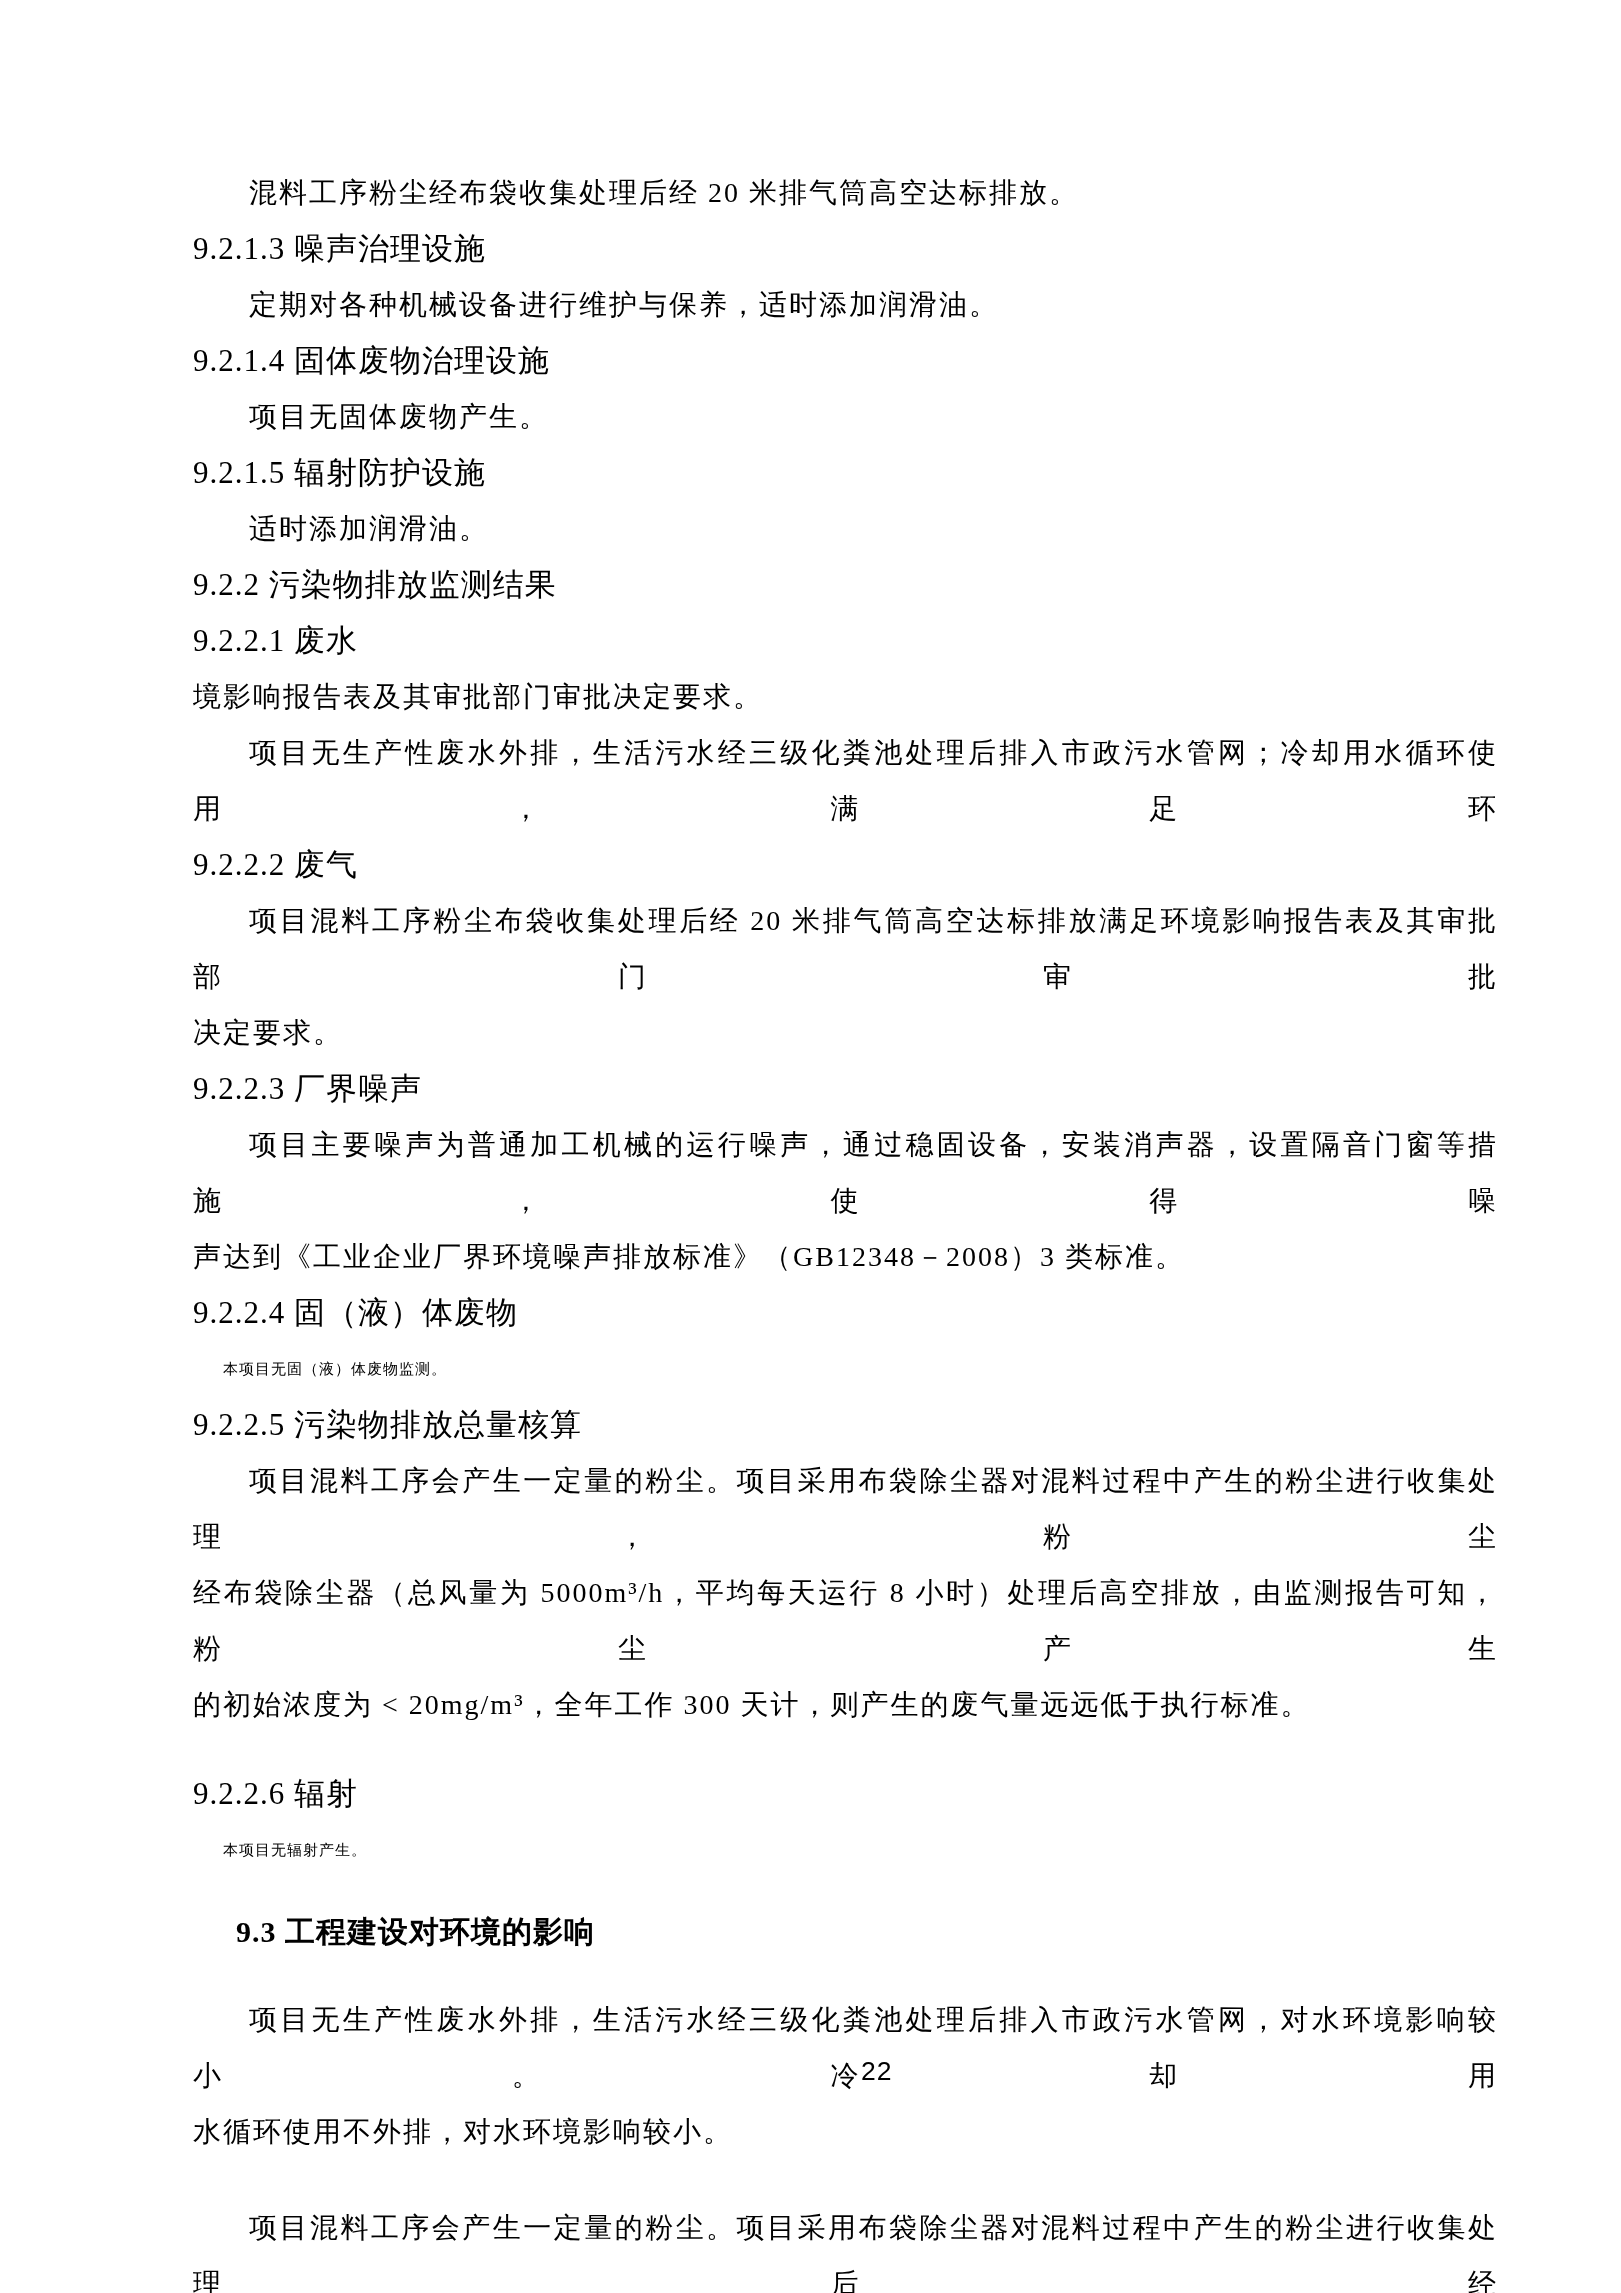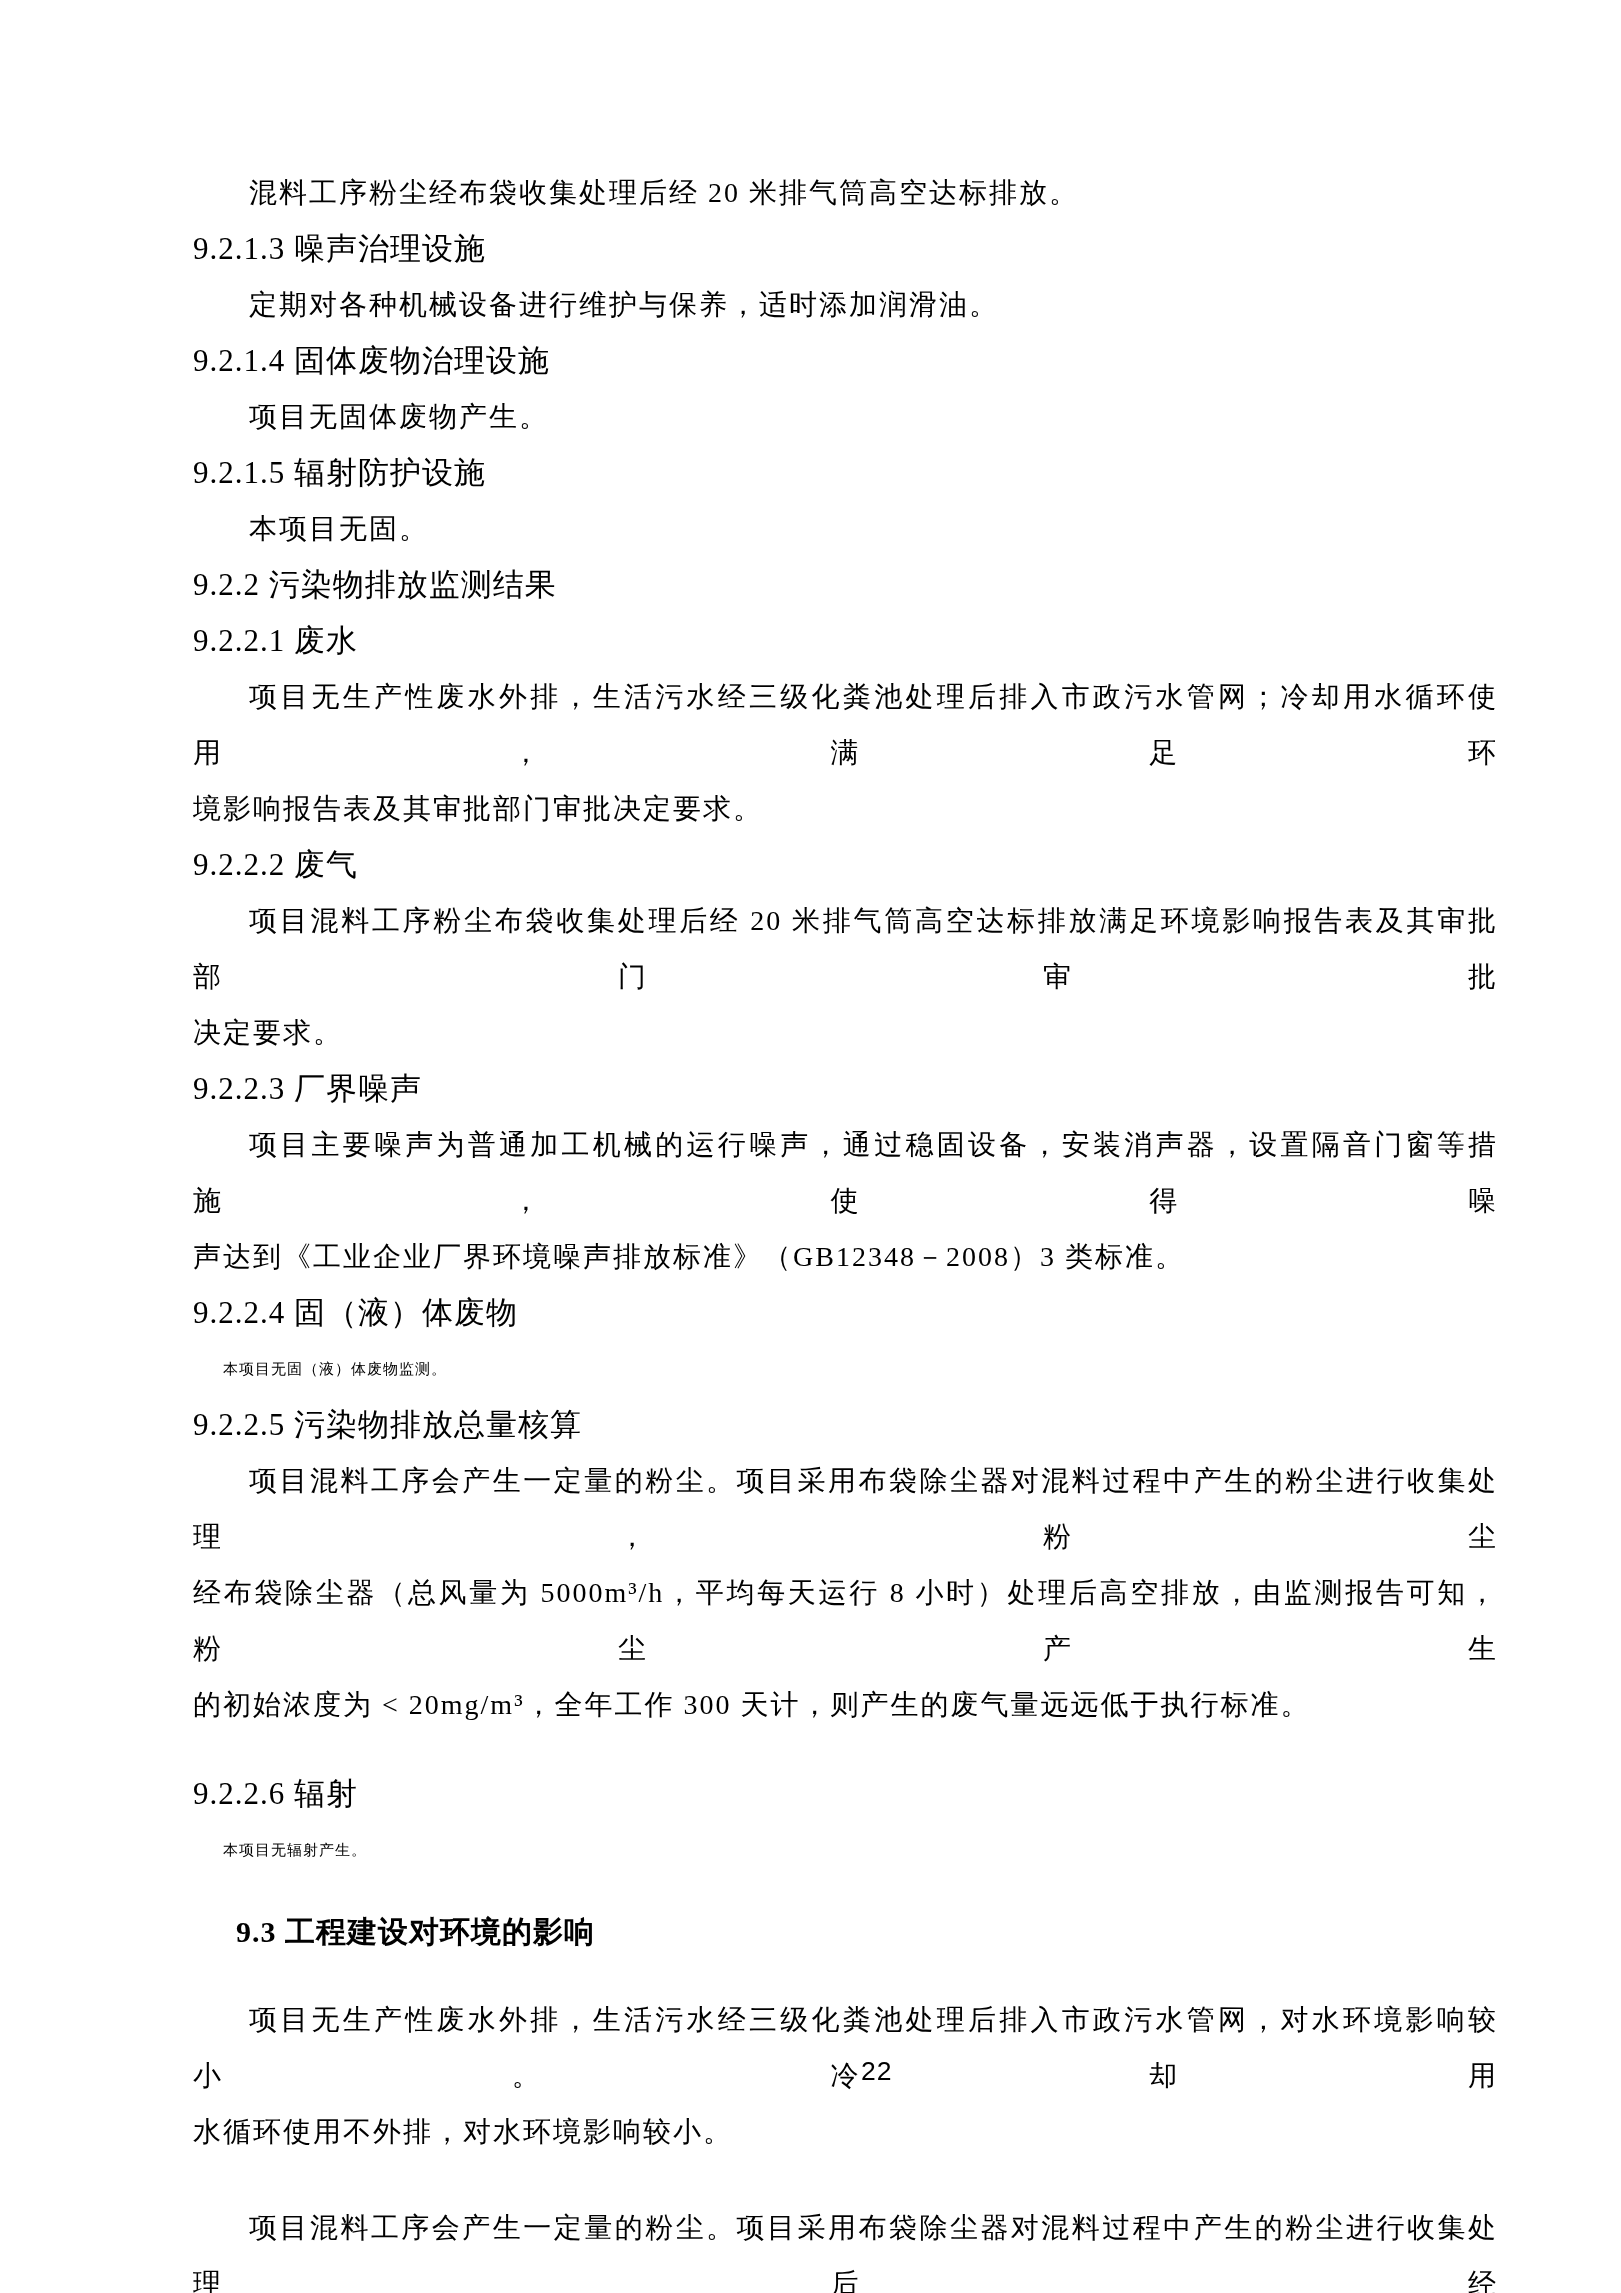--- a/index.html
+++ b/index.html
@@ -83,31 +83,31 @@
       <div class="block h3">
         <div class="line">9.2.1.4 固体废物治理设施</div>
       </div>
       <div class="block body">
         <div class="line indent">项目无固体废物产生。</div>
       </div>
       <div class="block h3">
         <div class="line">9.2.1.5 辐射防护设施</div>
       </div>
       <div class="block body">
-        <div class="line indent">本项目无固。</div>
+        <div class="line indent">适时添加润滑油。</div>
       </div>
       <div class="block h2">
         <div class="line">9.2.2 污染物排放监测结果</div>
       </div>
       <div class="block h3">
         <div class="line">9.2.2.1 废水</div>
       </div>
       <div class="block body">
+        <div class="line">境影响报告表及其审批部门审批决定要求。</div>
         <div class="line indent fill">项目无生产性废水外排，生活污水经三级化粪池处理后排入市政污水管网；冷却用水循环使用，满足环</div>
-        <div class="line">境影响报告表及其审批部门审批决定要求。</div>
       </div>
       <div class="block h3">
         <div class="line">9.2.2.2 废气</div>
       </div>
       <div class="block body">
         <div class="line indent fill">项目混料工序粉尘布袋收集处理后经 20 米排气筒高空达标排放满足环境影响报告表及其审批部门审批</div>
         <div class="line">决定要求。</div>
       </div>
       <div class="block h3">
         <div class="line">9.2.2.3 厂界噪声</div>

